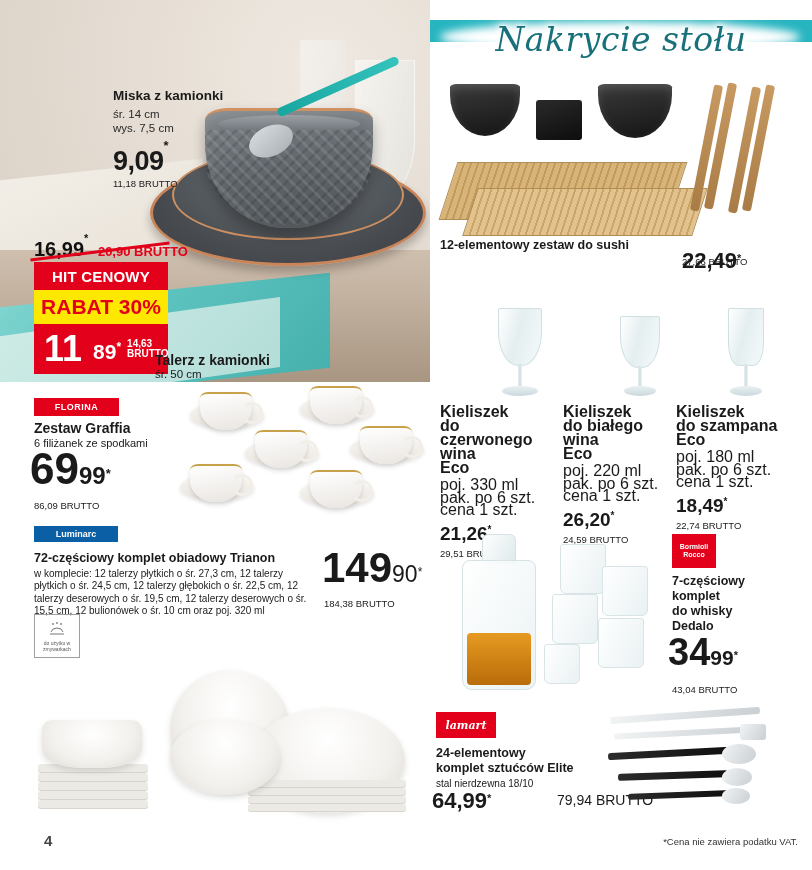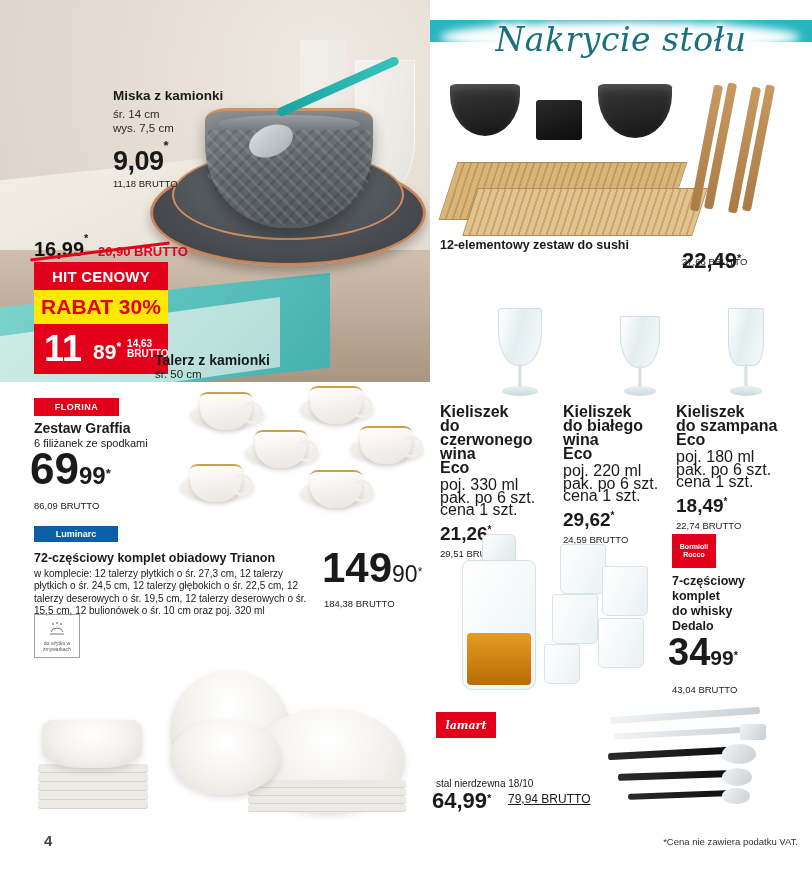--- a/index.html
+++ b/index.html
@@ -327,21 +327,21 @@
   .lamart {
     position:absolute; left:436px; top:712px; width:60px; height:26px;
     background:#e2001a; color:#fff; font-size:11px; font-weight:bold;
     display:flex; align-items:center; justify-content:center;
     font-family:"DejaVu Serif", serif; font-style:italic;
   }
   .cut-t { position:absolute; left:436px; top:746px; font-weight:bold; font-size:12.5px; line-height:15px;}
   .cut-s { position:absolute; left:436px; top:778px; font-size:10px;}
   .cut-p { position:absolute; left:432px; top:788px;}
   .cp-big{font-weight:bold; font-size:22px;}
-  .cut-b{ position:absolute; left:508px; top:792px; font-size:12px;text-decoration:underline;}
+  .cut-b{ position:absolute; left:557px; top:792px; font-size:14px;}
 
   .cutlery-photo { position:absolute; left:600px; top:706px; width:200px; height:110px;}
   .util { position:absolute; background:linear-gradient(120deg,#f2f4f5,#c9cfd3); border-radius:2px;}
   .util-dark { position:absolute; background:linear-gradient(120deg,#2c2c2c,#0f0f0f); border-radius:3px;}
 
   
   .pg-num { position:absolute; left:44px; top:832px; font-size:15px; color:#444; font-weight:bold;}
   .footnote { position:absolute; right:14px; top:836px; font-size:9.5px; color:#333;}
 </style>
 </head>
@@ -503,21 +503,21 @@
     <div class="gl-b" style="margin-top:3px;">29,51 BRUTTO</div>
   </div>
 
   <div style="position:absolute; left:563px; top:405px; width:110px;">
     <div class="gl-t">Kieliszek</div>
     <div class="gl-t">do białego wina</div>
     <div class="gl-t">Eco</div>
     <div class="gl-s" style="margin-top:4px;">poj. 220 ml</div>
     <div class="gl-s">pak. po 6 szt.</div>
     <div class="gl-s">cena 1 szt.</div>
-    <div class="gl-p" style="margin-top:6px;"><span>29,62</span><sup>*</sup></div>
+    <div class="gl-p" style="margin-top:6px;"><span>26,20</span><sup>*</sup></div>
     <div class="gl-b" style="margin-top:3px;">24,59 BRUTTO</div>
   </div>
 
   <div style="position:absolute; left:676px; top:405px; width:110px;">
     <div class="gl-t">Kieliszek</div>
     <div class="gl-t">do szampana</div>
     <div class="gl-t">Eco</div>
     <div class="gl-s" style="margin-top:4px;">poj. 180 ml</div>
     <div class="gl-s">pak. po 6 szt.</div>
     <div class="gl-s">cena 1 szt.</div>
@@ -545,20 +545,24 @@
     <div>komplet</div>
     <div>do whisky</div>
     <div>Dedalo</div>
   </div>
   <div class="wh-p">
     <span class="wh-big">34</span><span class="wh-c">99</span><sup class="wh-c" style="font-size:11px;">*</sup>
   </div>
   <div class="wh-b">43,04 BRUTTO</div>
 
   <div class="lamart">lamart</div>
+  <div class="cut-t">
+    <div>24-elementowy</div>
+    <div>komplet sztućców Elite</div>
+  </div>
   <div class="cut-s">stal nierdzewna 18/10</div>
   <div class="cut-p">
     <span class="cp-big">64,99</span><sup class="cp-big" style="font-size:11px;">*</sup>
   </div>
   <div class="cut-b">79,94 BRUTTO</div>
 
   <div class="cutlery-photo">
     <div class="util" style="left:10px; top:6px; width:150px; height:7px; transform:rotate(-4deg);"></div>
     <div class="util" style="left:14px; top:24px; width:140px; height:6px; transform:rotate(-3deg);"></div>
     <div class="util" style="left:140px; top:18px; width:26px; height:16px; border-radius:3px;"></div>

